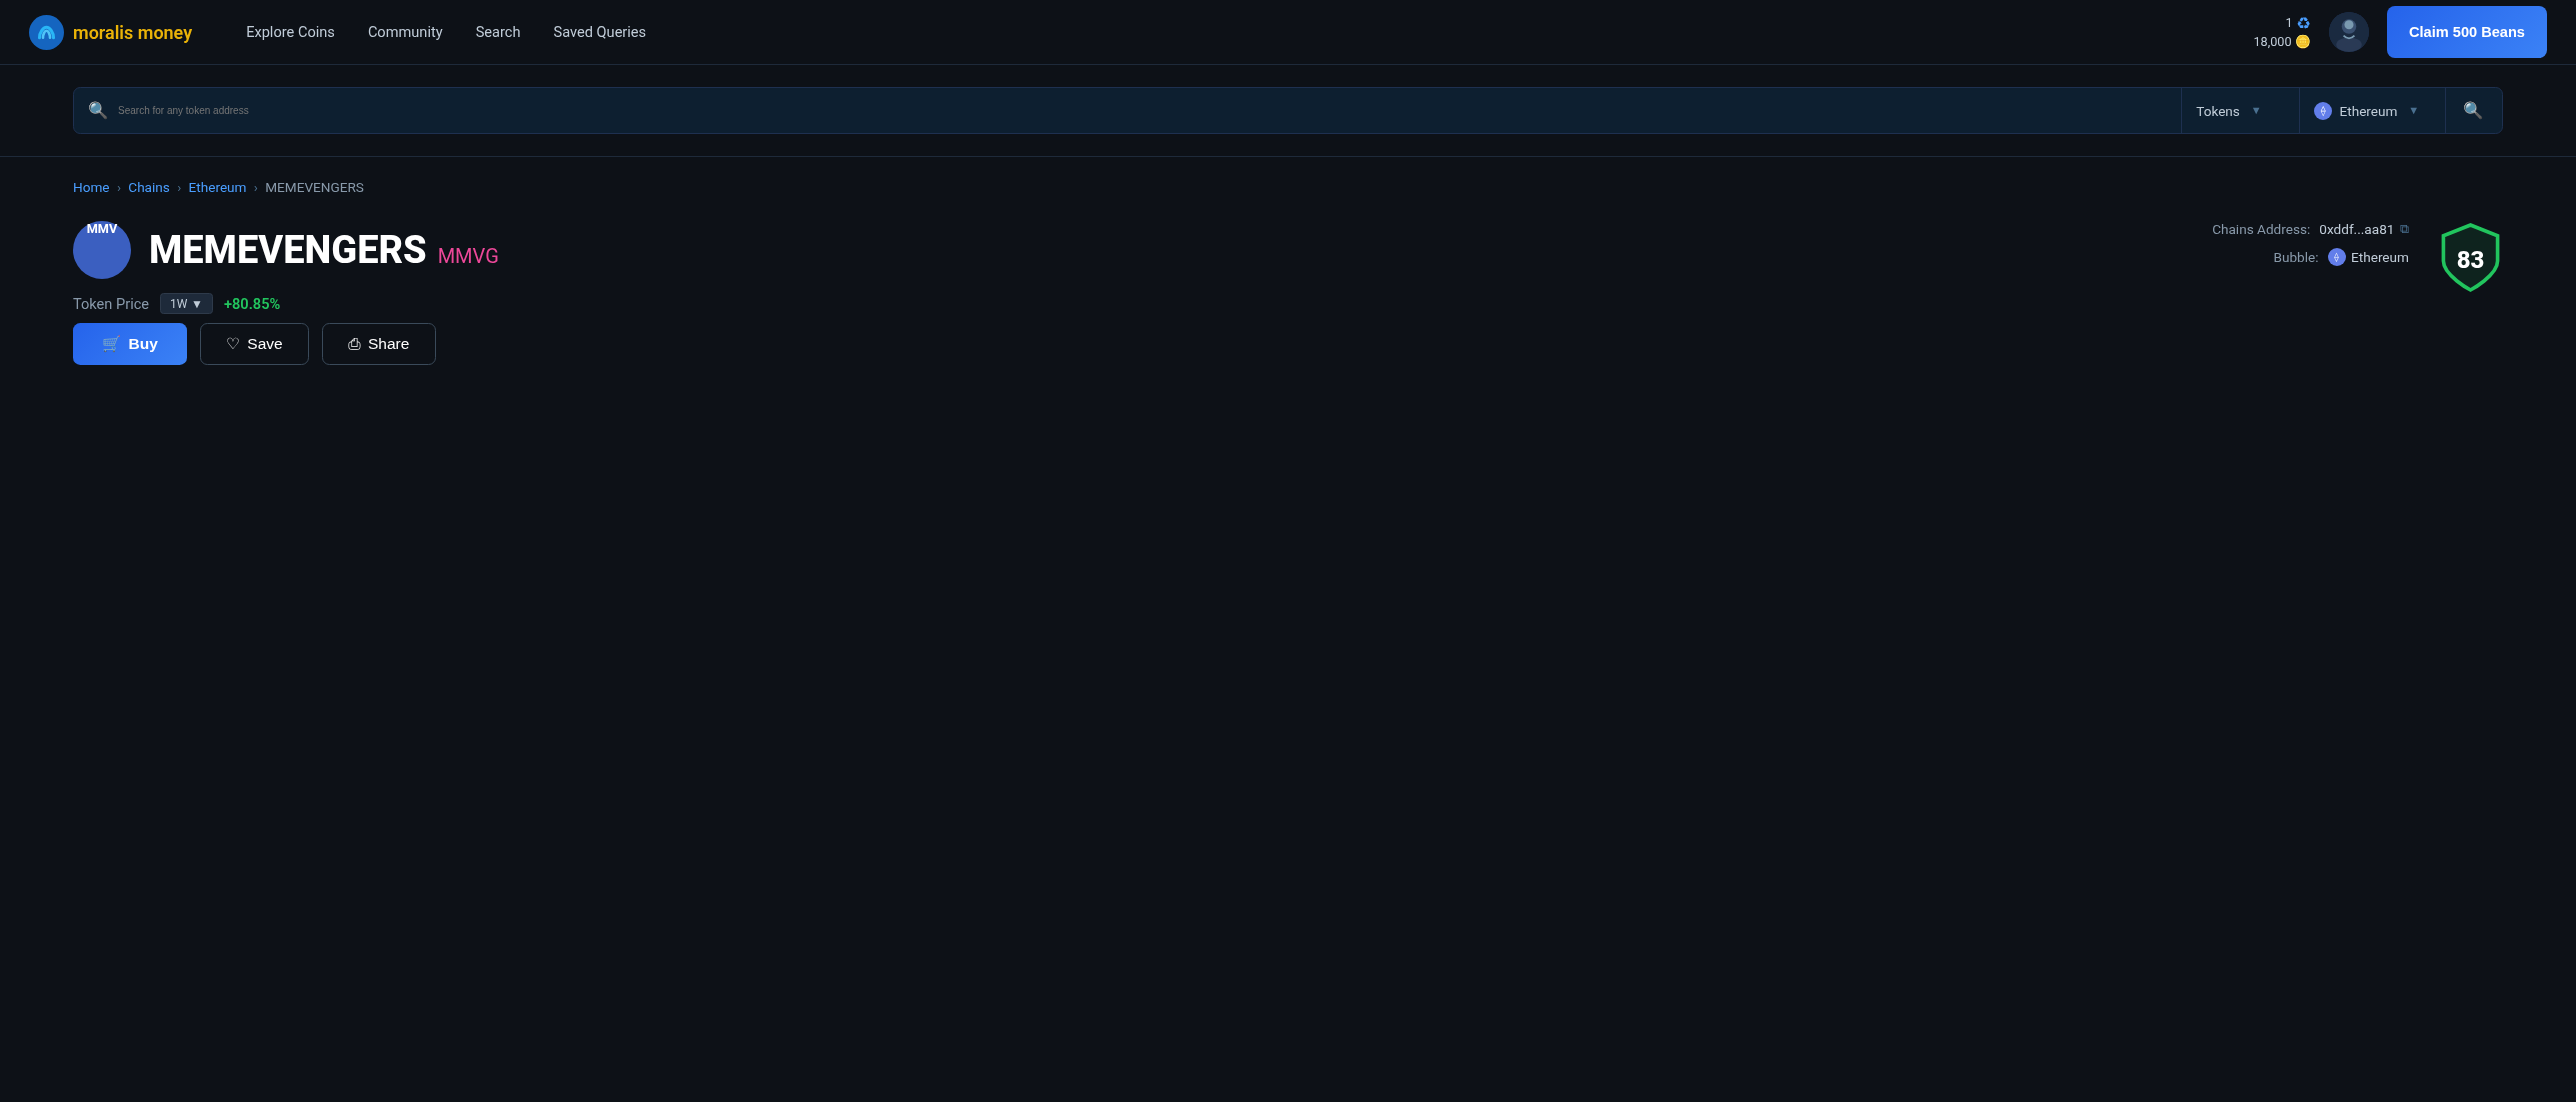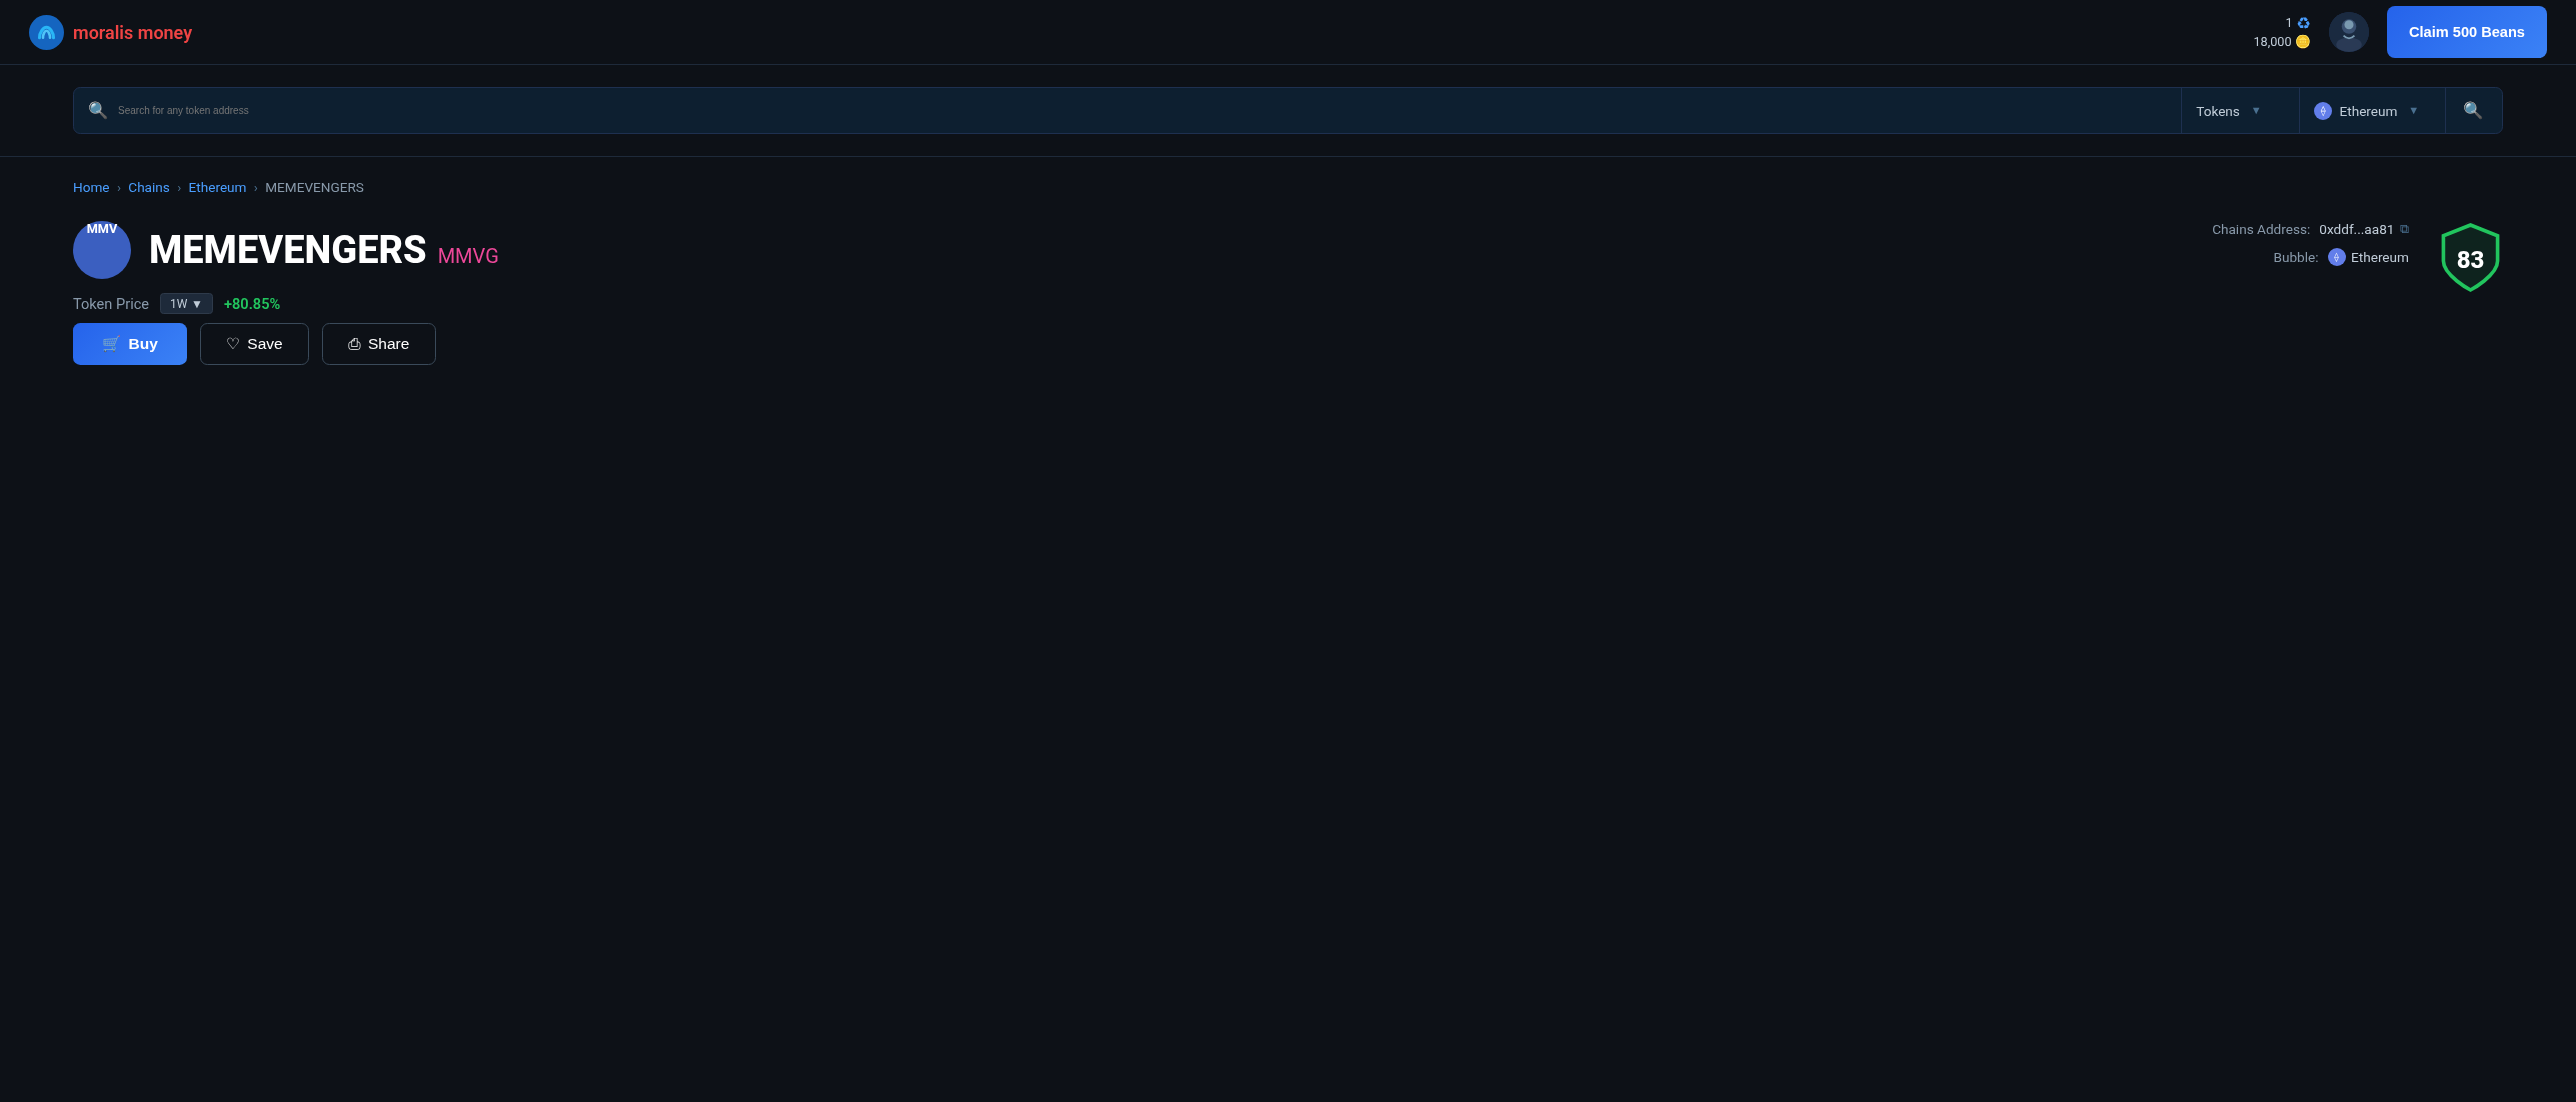--- a/index.html
+++ b/index.html
@@ -29,21 +29,21 @@
       color: white;
       margin-right: 18px;
     }
     .logo-icon {
       width: 35px;
       height: 35px;
     }
     .logo-text {
       font-size: 18px;
       font-weight: 600;
-      color: #ef4444;
+      color: #eab308;
     }
     .nav-links {
       display: flex;
       align-items: center;
       gap: 33px;
       flex: 1;
     }
     .nav-link {
       color: #c0ccd8;
       font-size: 14.6px;
@@ -415,20 +415,26 @@
 <nav class="navbar">
   <a class="logo-area" href="#">
     <svg class="logo-icon" viewBox="0 0 40 40" fill="none">
       <circle cx="20" cy="20" r="20" fill="#1565C0"></circle>
       <path d="M12 26 C12 20, 16 14, 20 14 C24 14, 28 20, 28 26" stroke="#29B6F6" stroke-width="3.5" fill="none" stroke-linecap="round"></path>
       <path d="M16 26 C16 22, 18 18, 20 18 C22 18, 24 22, 24 26" stroke="#4FC3F7" stroke-width="3" fill="none" stroke-linecap="round"></path>
     </svg>
     <span class="logo-text">moralis money</span>
   </a>
 
+  <div class="nav-links">
+    <a class="nav-link" href="#">Explore Coins</a>
+    <a class="nav-link" href="#">Community</a>
+    <a class="nav-link" href="#">Search</a>
+    <a class="nav-link" href="#">Saved Queries</a>
+  </div>
 
   <div class="nav-right">
     <div class="beans-counter">
       <div class="beans-row">
         <span>1</span>
         <span style="color:#4a9eff;font-size:16.4px;">♻</span>
       </div>
       <div class="beans-row">
         <span>18,000</span>
         <span style="color:#c0ccd8;font-size:12.7px;">🪙</span>

